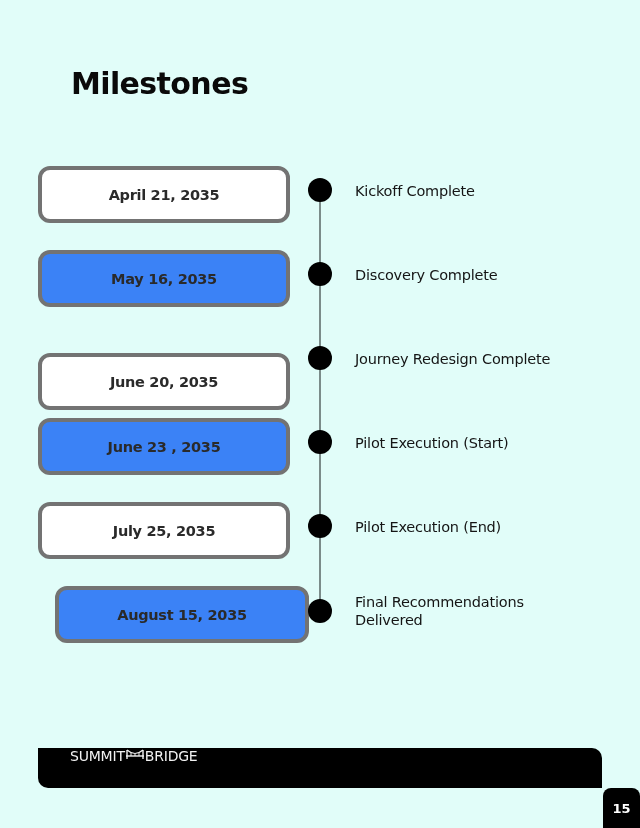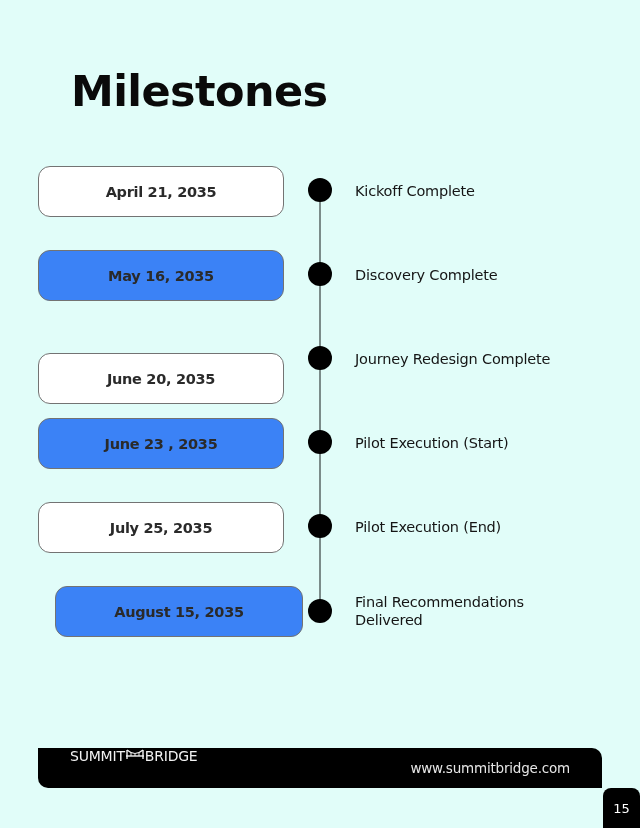--- a/index.html
+++ b/index.html
@@ -5,30 +5,30 @@
     html, body { margin: 0; padding: 0; }
     body {
       width: 640px; height: 828px; position: relative; overflow: hidden;
       background: #e1fdf9;
       font-family: "Liberation Sans", "DejaVu Sans", sans-serif;
       color: #111;
     }
     .title {
       position: absolute; left: 71px; top: 66px;
       font-family: "DejaVu Sans", sans-serif;
-      font-weight: bold; font-size: 43px; letter-spacing: -0.6px; color: #0a0a0a;
+      font-weight: bold; font-size: 30px; letter-spacing: -0.6px; color: #0a0a0a;
       margin: 0;
     }
     .timeline-line {
       position: absolute; left: 319px; top: 190px; width: 2px; height: 421px;
       background: #7b8c8a;
     }
     .date-box {
       position: absolute; left: 38px; width: 244px; height: 49px;
-      border: 1px solid #737373; border-radius: 12px;
+      border: 4px solid #737373; border-radius: 12px;
       display: flex; align-items: center; justify-content: center;
       font-family: "DejaVu Sans", sans-serif; font-weight: bold;
       font-size: 14.5px; color: #2a2a2a; letter-spacing: -0.3px;
       box-sizing: content-box;
     }
     .date-box.white { background: #ffffff; }
     .date-box.gray { background: #3b82f6; }
     .dot {
       position: absolute; left: 308px; width: 24px; height: 24px;
       border-radius: 50%; background: #000;
@@ -52,21 +52,21 @@
     .website {
       position: absolute; right: 32px; top: 0; height: 40px;
       display: flex; align-items: center;
       color: #e6e6e6; font-family: "DejaVu Sans", sans-serif; font-size: 13.5px;
       letter-spacing: -0.2px;
     }
     .page-num {
       position: absolute; left: 603px; top: 788px; width: 37px; height: 40px;
       background: #000; border-radius: 8px 8px 0 0;
       display: flex; align-items: center; justify-content: center;
-      color: #fff; font-family: "DejaVu Sans", sans-serif; font-weight: normal; font-size: 13px;
+      color: #fff; font-family: "DejaVu Sans", sans-serif; font-weight: bold; font-size: 13px;
     }
   </style>
 </head>
 <body>
 
 <h1 class="title">Milestones</h1>
 
 <div class="timeline-line"></div>
 
 <div class="date-box white" style="top:166px">
@@ -112,16 +112,15 @@
       <line x1="1" y1="2" x2="1" y2="11" stroke="#f2f2f2" stroke-width="1.4"></line>
       <line x1="17" y1="2" x2="17" y2="11" stroke="#f2f2f2" stroke-width="1.4"></line>
       <line x1="0" y1="8" x2="18" y2="8" stroke="#f2f2f2" stroke-width="1.4"></line>
       <path d="M1 2 Q9 9 17 2" fill="none" stroke="#f2f2f2" stroke-width="1.2"></path>
       <line x1="5" y1="5" x2="5" y2="8" stroke="#f2f2f2" stroke-width="1"></line>
       <line x1="9" y1="6" x2="9" y2="8" stroke="#f2f2f2" stroke-width="1"></line>
       <line x1="13" y1="5" x2="13" y2="8" stroke="#f2f2f2" stroke-width="1"></line>
     </svg>
     <span>BRIDGE</span>
   </div>
-  <div class="website">www.summitbridge.com</div>
 </div>
 
 <div class="page-num">15</div>
 
 </body></html>

